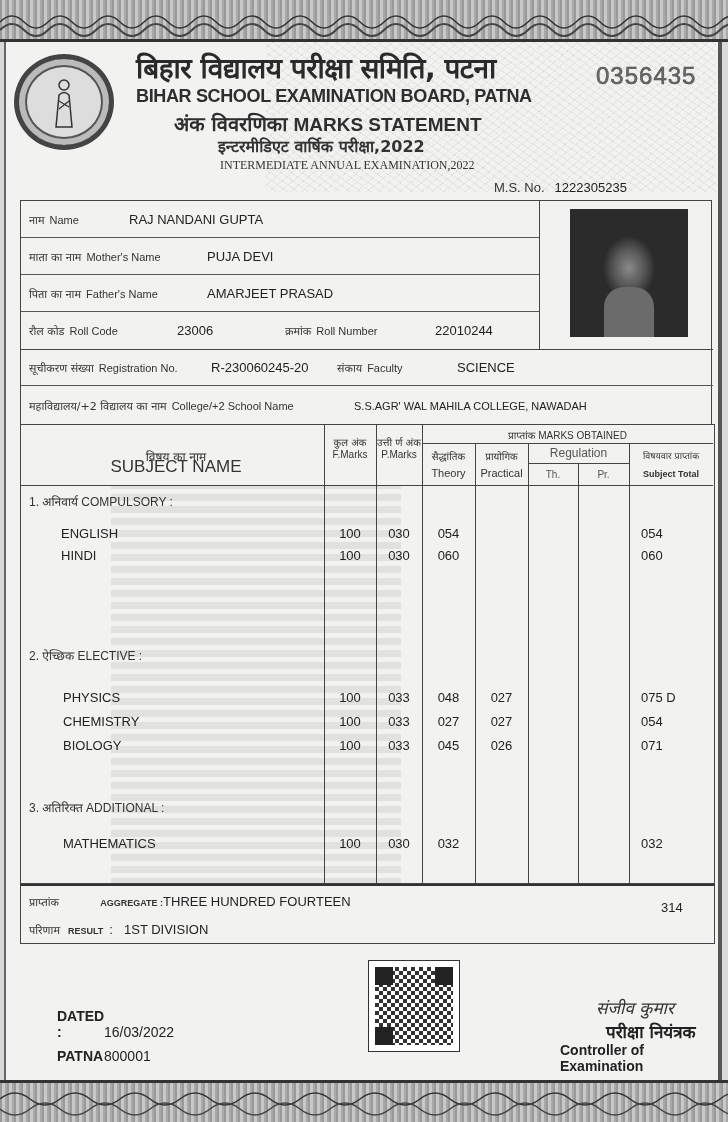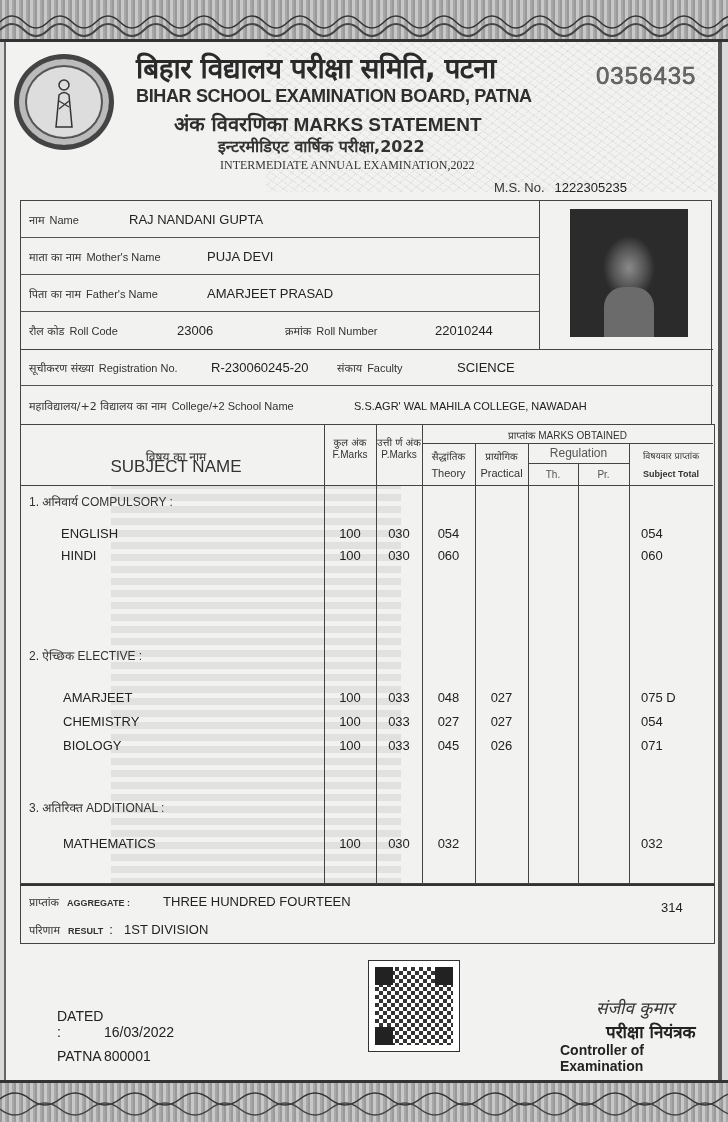--- a/index.html
+++ b/index.html
@@ -72,21 +72,21 @@
 
   
   .qr { position: absolute; left: 362px; top: 918px; width: 92px; height: 92px; border: 1.5px solid #333; background: #fff; padding: 6px; }
   .qr-grid { width: 78px; height: 78px;
     background:
       linear-gradient(#222,#222) 0 0/18px 18px no-repeat,
       linear-gradient(#222,#222) 60px 0/18px 18px no-repeat,
       linear-gradient(#222,#222) 0 60px/18px 18px no-repeat,
       repeating-conic-gradient(#333 0 25%, #fff 0 50%) 0 0/8px 8px; }
   .dated { position: absolute; left: 26px; top: 966px; font-size: 14px; color: #222; }
-  .dated .l { display: inline-block; width: 72px; font-weight: normal; padding-left: 25px; }
+  .dated .l { display: inline-block; width: 72px; font-weight: bold; padding-left: 25px; }
   .sig { position: absolute; left: 590px; top: 954px; font-family: "DejaVu Serif", serif; font-style: italic; font-size: 17px; color: #333; }
   .ctrl-hi { position: absolute; left: 600px; top: 978px; font-family: "DejaVu Sans", sans-serif; font-size: 17px; font-weight: bold; color: #222; }
   .ctrl-en { position: absolute; left: 554px; top: 1000px; font-size: 14px; font-weight: bold; color: #222; }
 </style>
 </head>
 <body>
 
 <div class="border-band top">
   <svg width="728" height="42" viewBox="0 0 728 42">
     <path d="M0 22 Q12 10 24 22 T48 22 T72 22 T96 22 T120 22 T144 22 T168 22 T192 22 T216 22 T240 22 T264 22 T288 22 T312 22 T336 22 T360 22 T384 22 T408 22 T432 22 T456 22 T480 22 T504 22 T528 22 T552 22 T576 22 T600 22 T624 22 T648 22 T672 22 T696 22 T720 22 T744 22" fill="none" stroke="#333" stroke-width="1.5"></path>
@@ -196,21 +196,21 @@
     </div>
     <div>
       <div class="subj" style="left:40px;top:123px;">HINDI</div>
       <div class="cell" style="left:303px;top:123px;width:52px;">100</div>
       <div class="cell" style="left:355px;top:123px;width:46px;">030</div>
       <div class="cell" style="left:401px;top:123px;width:53px;">060</div>
       <div class="cell" style="left:454px;top:123px;width:53px;"></div>
       <div class="cell" style="left:620px;top:123px;text-align:left;">060</div>
     </div>
     <div>
-      <div class="subj" style="left:42px;top:265px;">AMARJEET</div>
+      <div class="subj" style="left:42px;top:265px;">PHYSICS</div>
       <div class="cell" style="left:303px;top:265px;width:52px;">100</div>
       <div class="cell" style="left:355px;top:265px;width:46px;">033</div>
       <div class="cell" style="left:401px;top:265px;width:53px;">048</div>
       <div class="cell" style="left:454px;top:265px;width:53px;">027</div>
       <div class="cell" style="left:620px;top:265px;text-align:left;">075 D</div>
     </div>
     <div>
       <div class="subj" style="left:42px;top:289px;">CHEMISTRY</div>
       <div class="cell" style="left:303px;top:289px;width:52px;">100</div>
       <div class="cell" style="left:355px;top:289px;width:46px;">033</div>
@@ -232,21 +232,21 @@
       <div class="cell" style="left:355px;top:411px;width:46px;">030</div>
       <div class="cell" style="left:401px;top:411px;width:53px;">032</div>
       <div class="cell" style="left:454px;top:411px;width:53px;"></div>
       <div class="cell" style="left:620px;top:411px;text-align:left;">032</div>
     </div>
   </div>
 
   <div class="agg">
     <div class="row" style="top:8px;">
       <span class="hi">प्राप्तांक</span>
-      <span class="en-l" style="width:96px;">AGGREGATE :</span>
+      <span class="en-l" style="width:96px;text-align:right;">AGGREGATE :</span>
       <span class="v">THREE HUNDRED FOURTEEN</span>
     </div>
     <div class="v" style="position:absolute;left:640px;top:14px;">314</div>
     <div class="row" style="top:36px;">
       <span class="hi">परिणाम</span>
       <span class="en-l" style="width:30px;">RESULT</span>
       <span class="v" style="width:26px;text-align:center;">:</span>
       <span class="v">1ST DIVISION</span>
     </div>
   </div>

